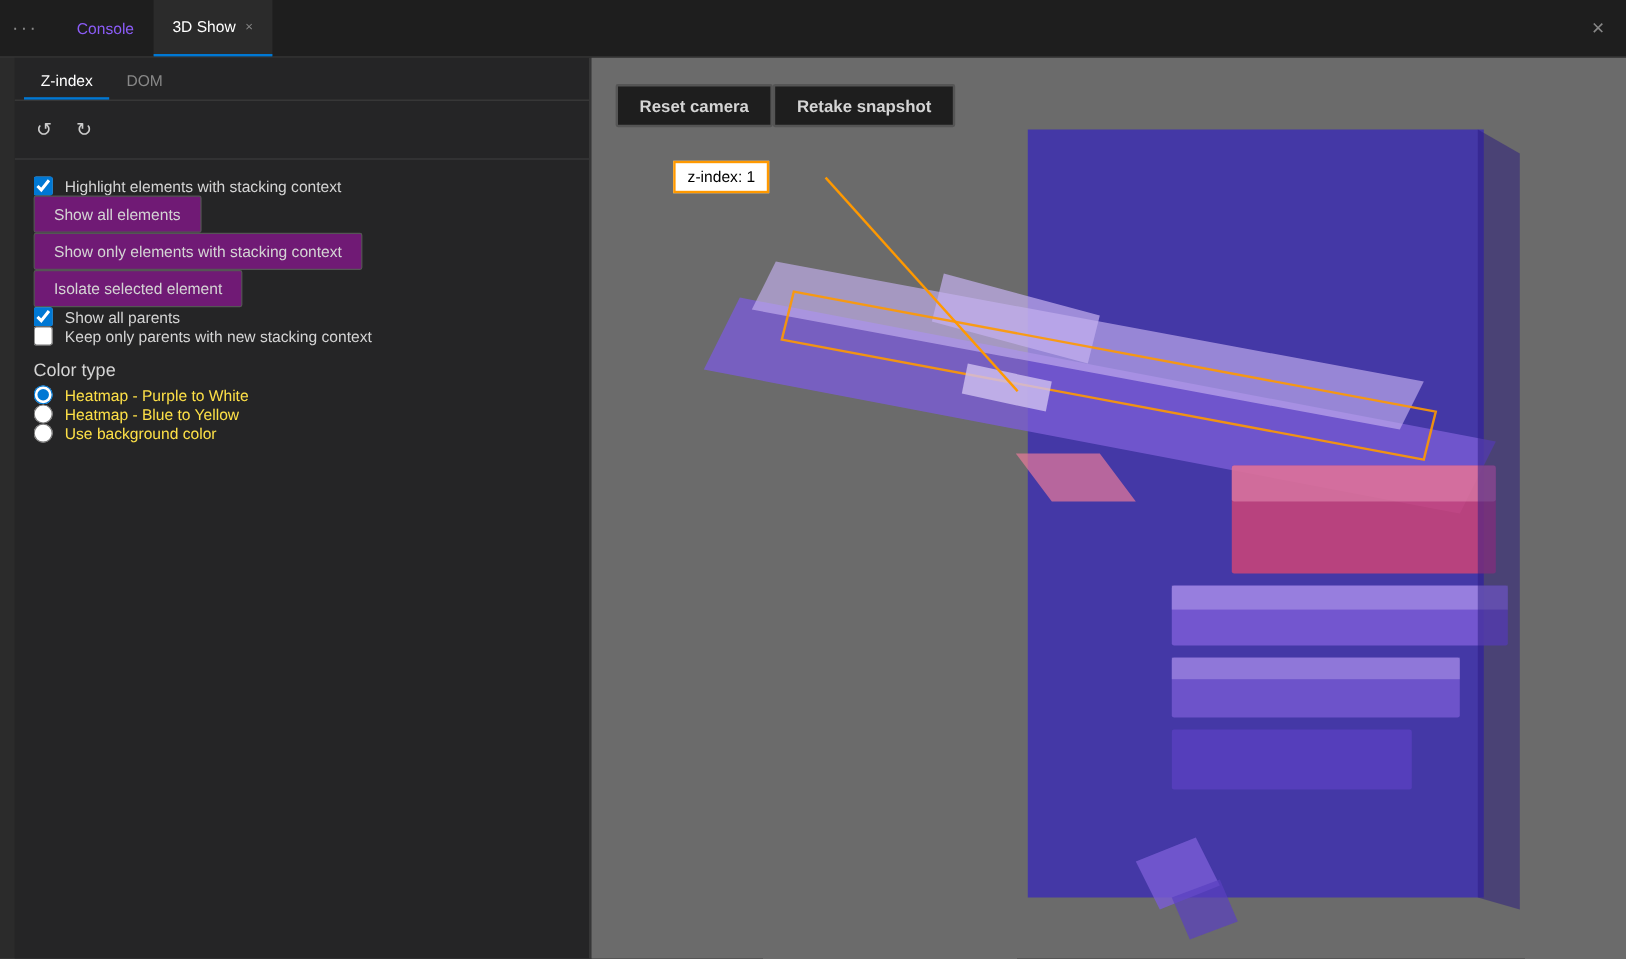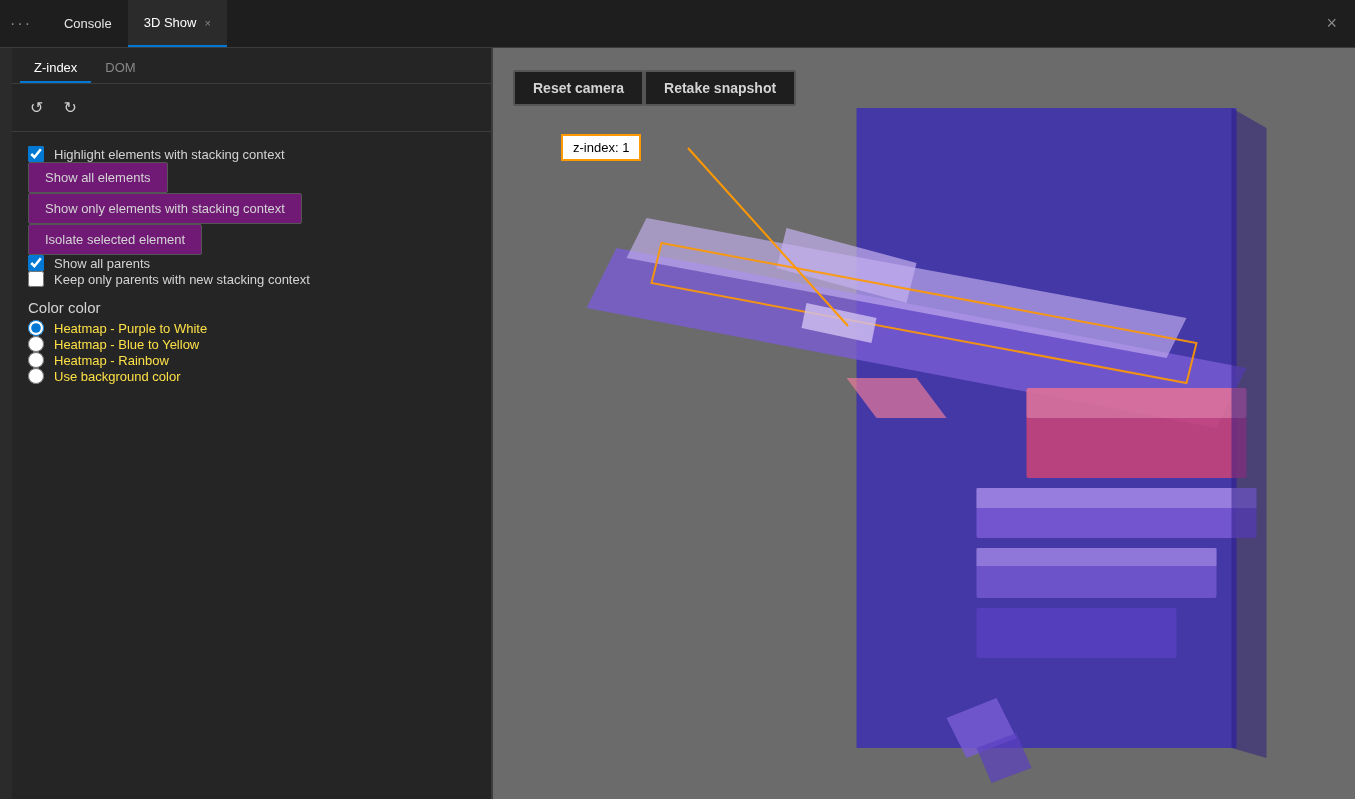--- a/index.html
+++ b/index.html
@@ -26,21 +26,21 @@
       border-bottom: 1px solid #3c3c3c;
     }
     .title-bar-dots {
       color: #888;
       font-size: 16px;
       margin-right: 16px;
       letter-spacing: 2px;
     }
     .tab {
       padding: 8px 16px;
-      color: #e5e5e5;
+      color: #8b5cf6;
       cursor: pointer;
       font-size: 13px;
       height: 100%;
       display: flex;
       align-items: center;
     }
     .tab.active {
       color: #ffffff;
       border-bottom: 2px solid #0078d4;
       background: #2b2b2b;
@@ -299,36 +299,32 @@
         <span class="checkbox-label">Show all parents</span>
       </label>
 
       <label class="checkbox-row">
         <input type="checkbox" style="">
         <span class="checkbox-label">Keep only parents with new stacking context</span>
       </label>
 
       <div class="section-gap"></div>
 
-      <div class="section-title">Color color</div>
+      <div class="section-title">Color type</div>
 
       <label class="radio-row">
         <input type="radio" name="colortype" checked="" style="">
         <span class="radio-label">Heatmap - Purple to White</span>
       </label>
 
       <label class="radio-row">
         <input type="radio" name="colortype" style="">
         <span class="radio-label">Heatmap - Blue to Yellow</span>
       </label>
 
-      <label class="radio-row">
-        <input type="radio" name="colortype" style="">
-        <span class="radio-label">Heatmap - Rainbow</span>
-      </label>
 
       <label class="radio-row">
         <input type="radio" name="colortype" style="">
         <span class="radio-label">Use background color</span>
       </label>
 
     </div>
   </div>
 
   <div class="vdivider"></div>

